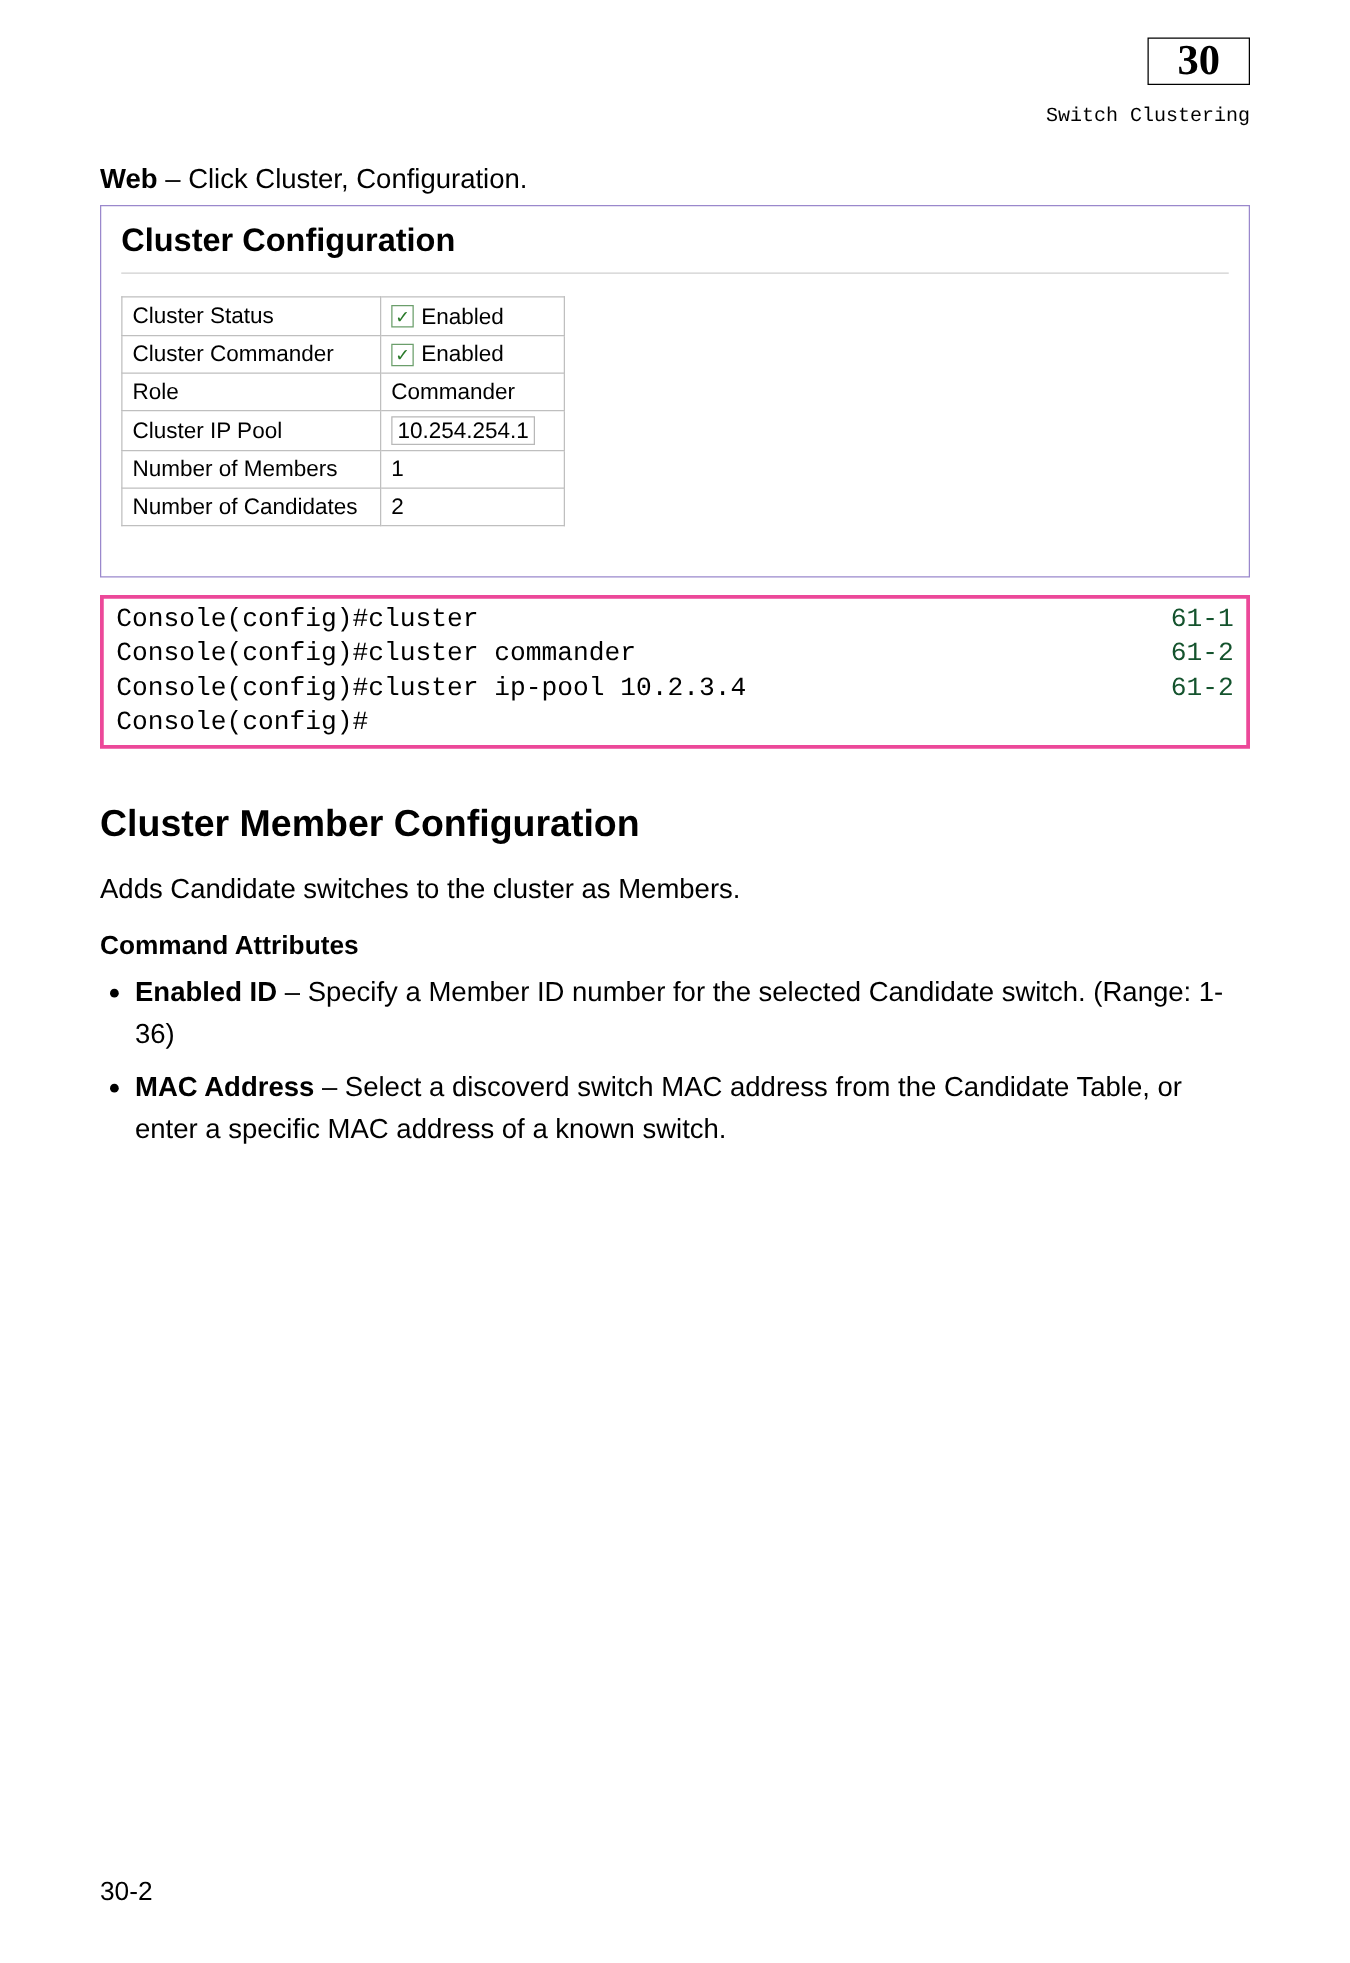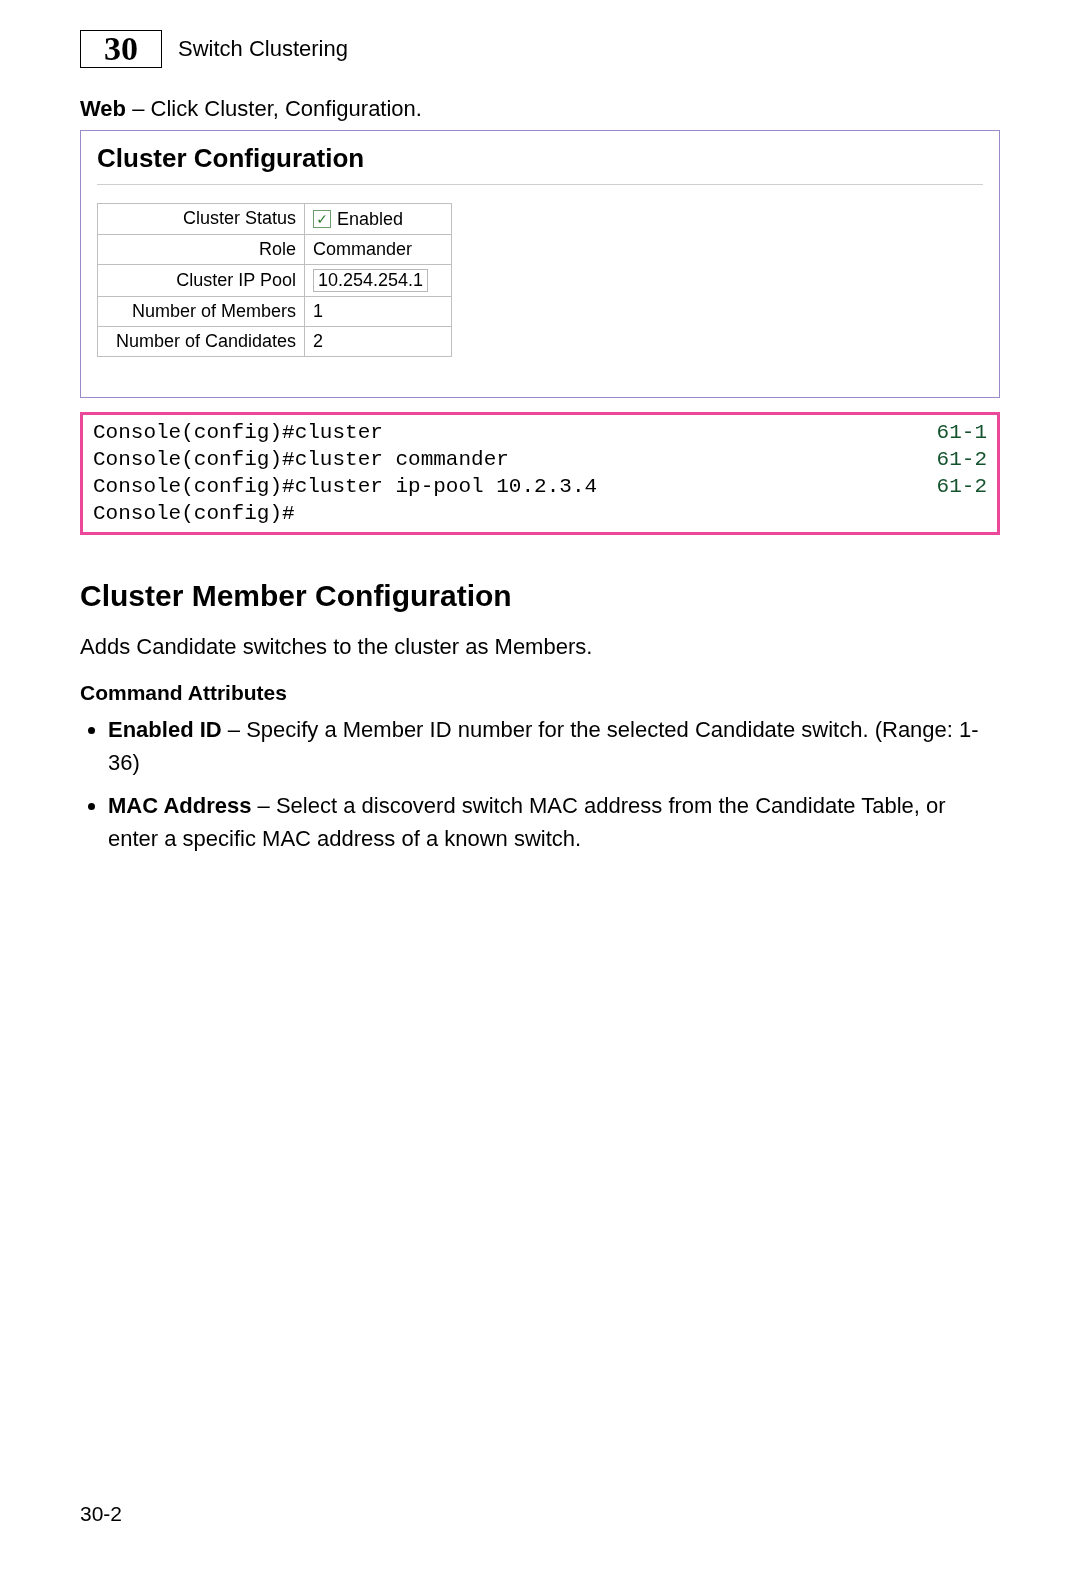--- a/index.html
+++ b/index.html
@@ -11,38 +11,39 @@
     width: 1080px;
   }
   .page {
     box-sizing: border-box;
     padding: 30px 80px 60px 80px;
     position: relative;
     min-height: 1570px;
   }
   .chapter-head {
     display: flex;
-    align-items: center;
+    align-items: flex-end;
     gap: 16px;
     margin: 0 0 28px 0;
+    flex-direction: column;
   }
   .chapter-badge {
     width: 80px;
     height: 36px;
     border: 1px solid #000;
     display: flex;
     align-items: center;
     justify-content: center;
     font-family: Georgia, "Times New Roman", serif;
     font-weight: 900;
     font-size: 34px;
   }
   .chapter-title {
-    font-size: 22px;
-    font-family: Liberation Sans, sans-serif;
+    font-size: 16px;
+    font-family: Liberation Mono, monospace;
   }
   .web-line {
     font-size: 22px;
     margin: 20px 0 8px 0;
   }
   .web-line b { font-weight: 700; }
   .figure-frame {
     border: 1px solid #9a88cc;
     padding: 12px 16px 40px 16px;
     background: #fff;
@@ -62,21 +63,21 @@
   table.cfg {
     border-collapse: collapse;
     font-size: 18px;
   }
   table.cfg td {
     border: 1px solid #bfbfbf;
     padding: 4px 8px;
     background: #fff;
     vertical-align: middle;
   }
-  table.cfg td.label { width: 190px; text-align: right; }
+  table.cfg td.label { width: 190px; }
   table.cfg td.val { width: 130px; }
   .chk {
     display: inline-flex;
     align-items: center;
     gap: 6px;
   }
   .chk .box {
     width: 16px;
     height: 16px;
     border: 1px solid #6b9e6b;
@@ -159,20 +160,29 @@
           <tr>
         <td class="label">Cluster Status</td>
         <td class="val">
           <span class="chk">
             <span class="box">✓</span>
             <span>Enabled</span>
           </span>
         </td>
       </tr>
       <tr>
+        <td class="label">Cluster Commander</td>
+        <td class="val">
+          <span class="chk">
+            <span class="box">✓</span>
+            <span>Enabled</span>
+          </span>
+        </td>
+      </tr>
+      <tr>
         <td class="label">Role</td>
         <td class="val">Commander</td>
       </tr>
       <tr>
         <td class="label">Cluster IP Pool</td>
         <td class="val">
           <span class="inputlike">10.254.254.1</span>
         </td>
       </tr>
       <tr>

